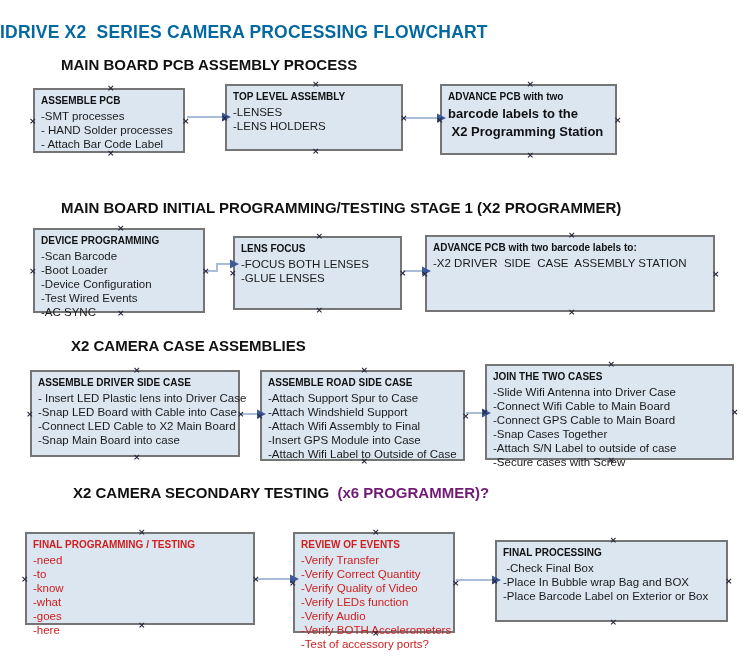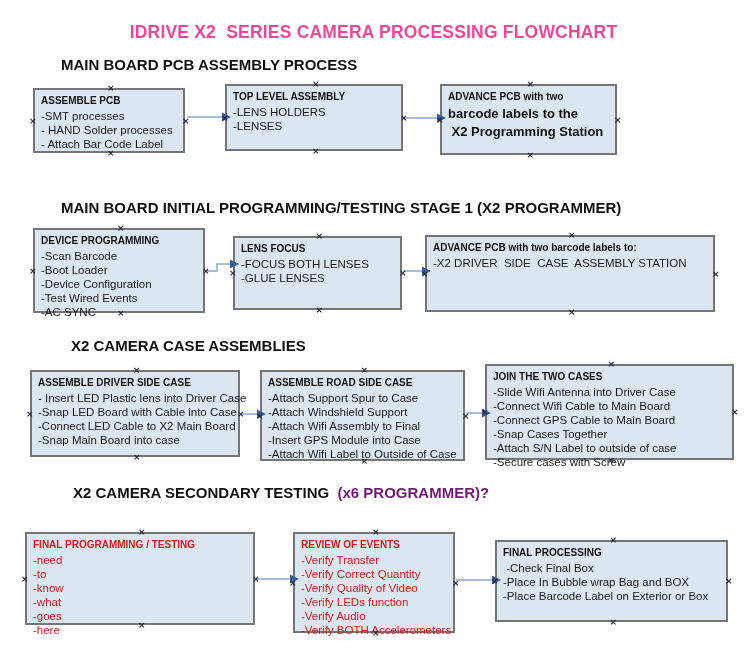--- a/index.html
+++ b/index.html
@@ -5,21 +5,21 @@
   html,body{margin:0;padding:0;background:#ffffff;}
   #canvas{
     position:relative;
     width:747px;height:662px;
     background:#ffffff;
     font-family:"Liberation Sans","DejaVu Sans",sans-serif;
     overflow:hidden;
   }
   .page-title{
     position:absolute;left:0;top:22px;width:747px;
-    text-align:center;font-size:17.5px;font-weight:bold;color:#ec4899;
+    text-align:left;font-size:17.5px;font-weight:bold;color:#0369a1;
     white-space:pre;letter-spacing:0.2px;
   }
   .section-heading{
     position:absolute;font-size:15px;font-weight:bold;color:#111;white-space:pre;margin-left:41px;
   }
   .section-heading .hl{color:#701a75;}
   .flow-box{
     position:absolute;
     background:#dce6f1;
     border:2px solid #757575;
@@ -52,22 +52,22 @@
       <div class="box-line">-SMT processes</div>
       <div class="box-line">- HAND Solder processes</div>
       <div class="box-line">- Attach Bar Code Label</div>
       <span class="handle" style="left: 72px; top: -6px;">×</span>
       <span class="handle" style="left: 72px; top: 59px;">×</span>
       <span class="handle" style="left: -6px; top: 26.5px;">×</span>
       <span class="handle" style="left: 147px; top: 26.5px;">×</span>
     </div>
     <div class="flow-box" style="left: 225px; top: 84px; width: 178px; height: 67px;">
       <div class="box-title">TOP LEVEL ASSEMBLY</div>
+      <div class="box-line">-LENSES</div>
       <div class="box-line">-LENS HOLDERS</div>
-      <div class="box-line">-LENSES</div>
       <span class="handle" style="left: 85px; top: -6px;">×</span>
       <span class="handle" style="left: 85px; top: 61px;">×</span>
       <span class="handle" style="left: -6px; top: 27.5px;">×</span>
       <span class="handle" style="left: 173px; top: 27.5px;">×</span>
     </div>
     <div class="flow-box boldlines" style="left: 440px; top: 84px; width: 177px; height: 71px;">
       <div class="box-title">ADVANCE PCB with two</div>
       <div class="box-line">barcode labels to the</div>
       <div class="box-line"> X2 Programming Station</div>
       <span class="handle" style="left: 84.5px; top: -6px;">×</span>
@@ -181,20 +181,21 @@
       <span class="handle" style="left: 225px; top: 40.5px;">×</span>
     </div>
     <div class="flow-box red" style="left: 293px; top: 532px; width: 162px; height: 101px;">
       <div class="box-title">REVIEW OF EVENTS</div>
       <div class="box-line">-Verify Transfer</div>
       <div class="box-line">-Verify Correct Quantity</div>
       <div class="box-line">-Verify Quality of Video</div>
       <div class="box-line">-Verify LEDs function</div>
       <div class="box-line">-Verify Audio</div>
       <div class="box-line">-Verify BOTH Accelerometers</div>
+      <div class="box-line">-Test of accessory ports?</div>
       <span class="handle" style="left: 77px; top: -6px;">×</span>
       <span class="handle" style="left: 77px; top: 95px;">×</span>
       <span class="handle" style="left: -6px; top: 44.5px;">×</span>
       <span class="handle" style="left: 157px; top: 44.5px;">×</span>
     </div>
     <div class="flow-box" style="left: 495px; top: 540px; width: 233px; height: 82px;">
       <div class="box-title">FINAL PROCESSING</div>
       <div class="box-line"> -Check Final Box</div>
       <div class="box-line">-Place In Bubble wrap Bag and BOX</div>
       <div class="box-line">-Place Barcode Label on Exterior or Box</div>

